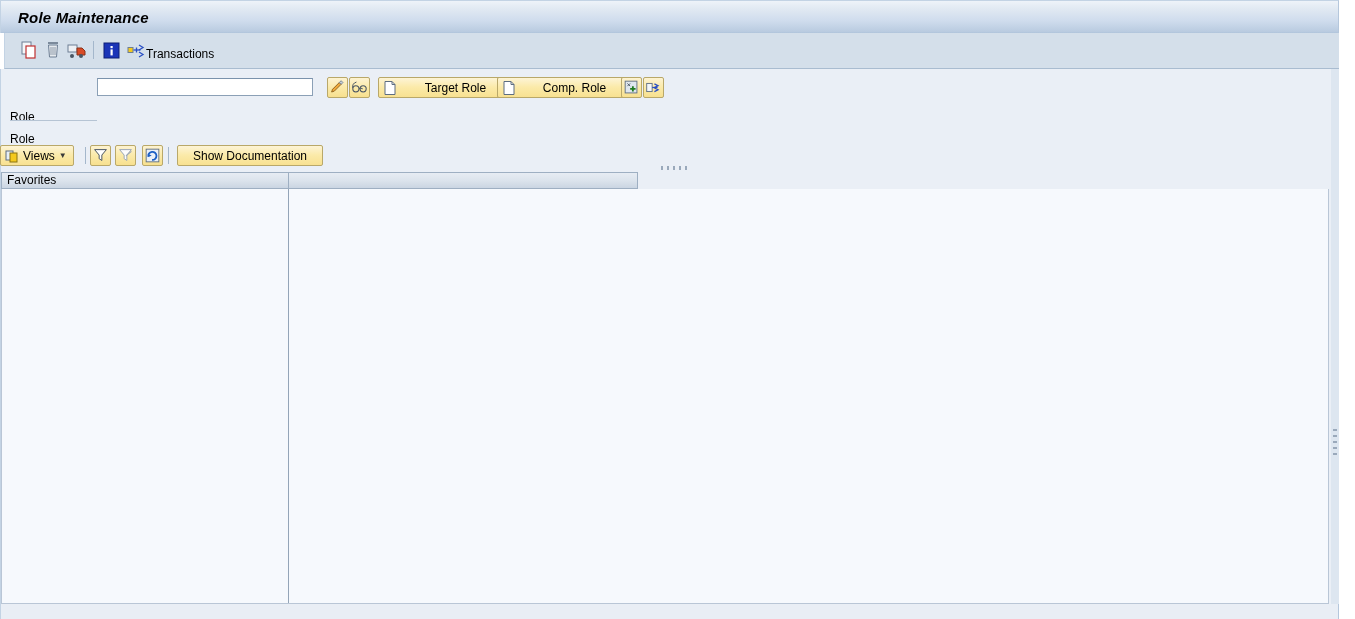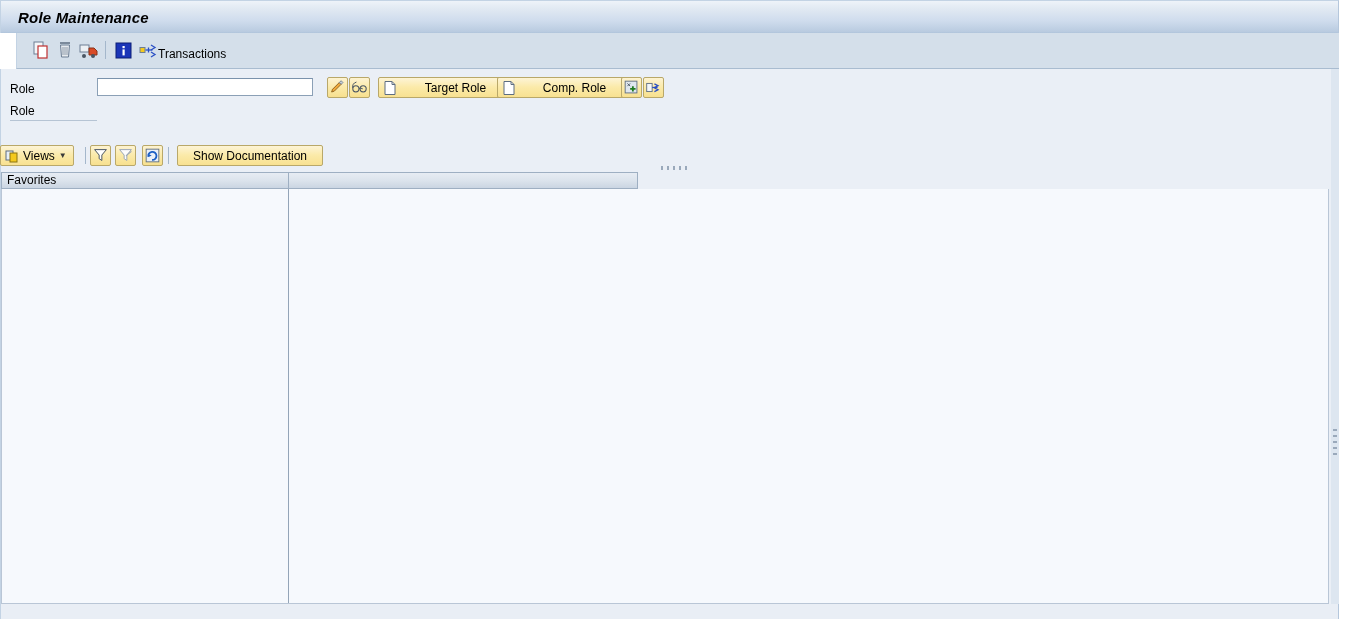--- a/index.html
+++ b/index.html
@@ -46,21 +46,21 @@
     font-weight: bold;
     font-style: italic;
     color: #000000;
     letter-spacing: .2px;
     white-space: nowrap;
   }
 
   
   #toolbar {
     position: absolute;
-    left: 16px; top: 33px;
+    left: 4px; top: 33px;
     width: 1339px;
     height: 36px;
     background: #d4dfea;
     border-bottom: 1px solid #a9bcd0;
     border-left: 1px solid #c3d3e4;
     border-right: 1px solid #b5c7dc;
     box-sizing: border-box;
   }
   .tb-icon {
     position: absolute;
@@ -110,20 +110,21 @@
     border-bottom: 1px solid #b5c7dc;
     box-sizing: border-box;
   }
 
   
   .field-label {
     position: absolute;
     font-size: 12px;
     color: #000;
     white-space: nowrap;
+    margin-top: 28px;
   }
   #role-label { left: 9px; top: 13px; }
   #name-label { left: 9px; top: 35px; }
   #name-underline {
     position: absolute;
     left: 9px; top: 51px;
     width: 87px; height: 1px;
     background: #b6c4d4;
   }
   #role-input {

